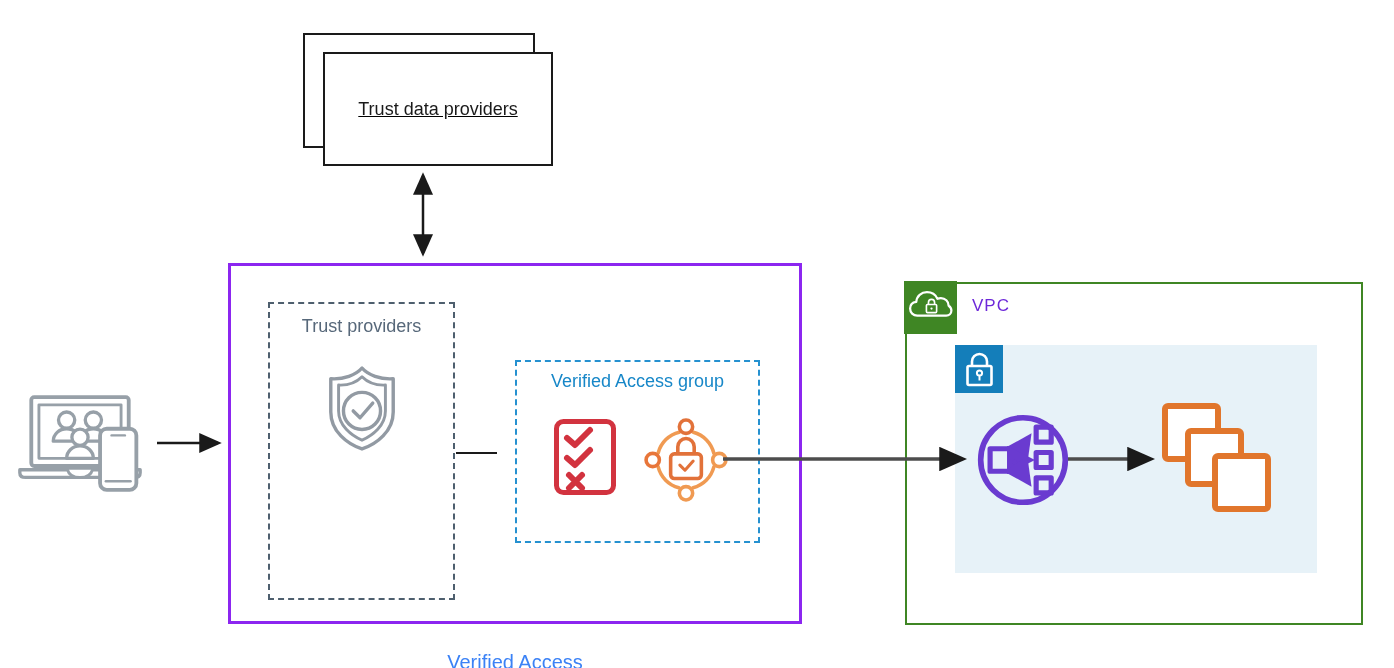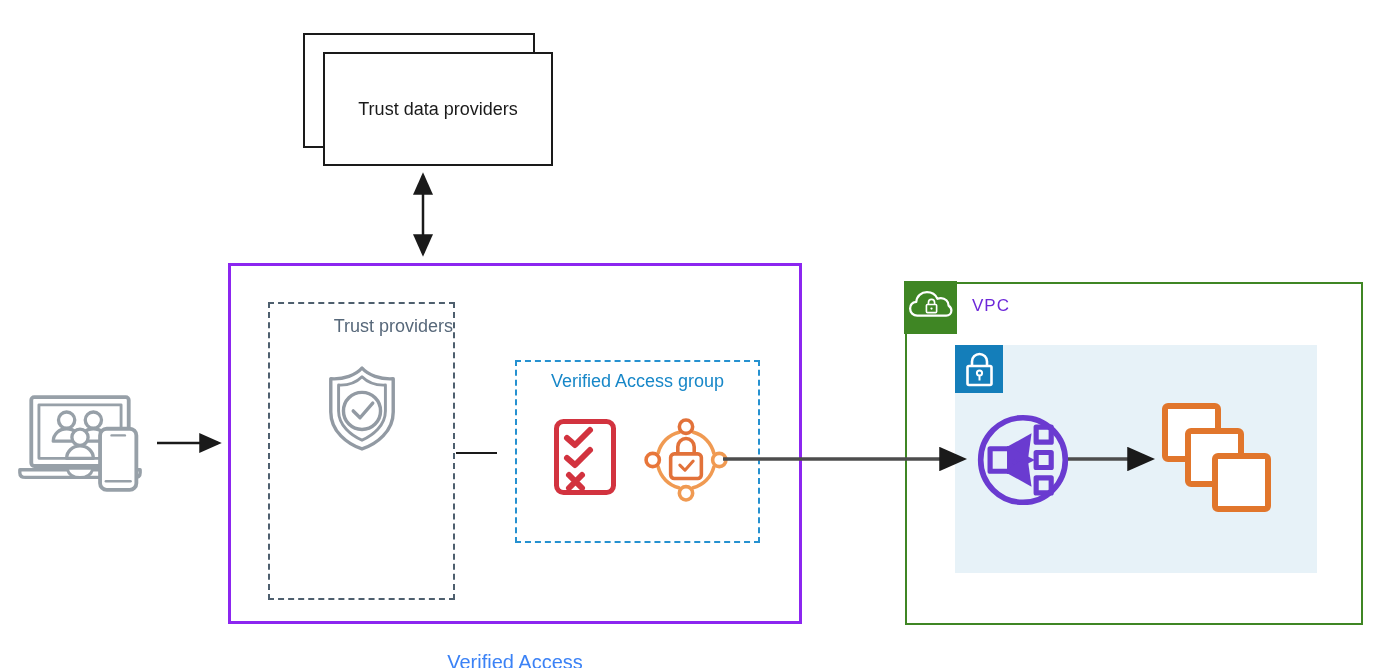--- a/index.html
+++ b/index.html
@@ -11,21 +11,21 @@
   .box-dashed{border:2px dashed #4e5f6e;background:transparent;}
   .box-dashed-blue{border:2px dashed #2591d0;background:transparent;}
   .box-green{border:2px solid #3f8624;background:#ffffff;}
   .subnet-fill{background:#e7f2f8;}
   .lbl{white-space:nowrap;}
   .lbl-black{color:#1a1a1a;font-size:18px;}
   .lbl-slate{color:#57687a;font-size:18px;}
   .lbl-blue{color:#1787c8;font-size:18px;}
   .lbl-purple{color:#3b82f6;font-size:20px;margin-top:20px;}
   .lbl-gray{color:#6d28d9;font-size:17px;letter-spacing:1px;}
-  .center-text{display:flex;align-items:center;justify-content:center;text-align:center;}
+  .center-text{display:flex;align-items:center;justify-content:center;text-align:center;text-decoration:underline;}
   .top-text{display:flex;justify-content:center;padding-top:12px;box-sizing:border-box;}
   svg{display:block;}
   #arrow-overlay{position:absolute;left:0;top:0;pointer-events:none;}
 </style>
 </head>
 <body>
 
 <div id="canvas">
 
   <div class="abs box-plain" style="left:303px;top:33px;width:228px;height:111px;"></div>
@@ -47,21 +47,21 @@
       <circle cx="67" cy="45" r="8.5" stroke-width="3.5" fill="#ffffff"></circle>
       <rect x="88" y="36" width="38" height="64" rx="7" stroke-width="4" fill="#ffffff"></rect>
       <line x1="100" y1="43" x2="114" y2="43" stroke-width="2.5"></line>
       <line x1="94" y1="91" x2="120" y2="91" stroke-width="2.5"></line>
     </svg>
   </div>
 
   <div class="abs box-purple" style="left:228px;top:263px;width:568px;height:355px;"></div>
   <div class="abs lbl lbl-purple center-text" style="left:228px;top:628px;width:574px;height:28px;">Verified Access</div>
 
-  <div class="abs box-dashed top-text" style="left:268px;top:302px;width:187px;height:298px;justify-content:flex-end;">
+  <div class="abs box-dashed top-text" style="left:268px;top:302px;width:187px;height:298px;">
     <span class="lbl lbl-slate">Trust providers</span>
   </div>
 
   <div class="abs" style="left:322px;top:362px;width:80px;height:92px;">
     <svg width="80" height="92" viewBox="0 0 82 92" fill="none" stroke="#929aa3" stroke-linecap="round" stroke-linejoin="round">
       <path d="M41,5 C35,12 22,17 9,16 L9,50 C9,70 26,83 41,88 C56,83 73,70 73,50 L73,16 C60,17 47,12 41,5 Z" stroke-width="3.5"></path>
       <path d="M41,14 C36,19 27,23 17,22.5 L17,49 C17,64 30,74 41,79 C52,74 65,64 65,49 L65,22.5 C55,23 46,19 41,14 Z" stroke-width="3"></path>
       <circle cx="41" cy="49" r="19" stroke-width="3.5"></circle>
       <path d="M32,49 l7,7 l13,-15" stroke-width="3.5"></path>
     </svg>

